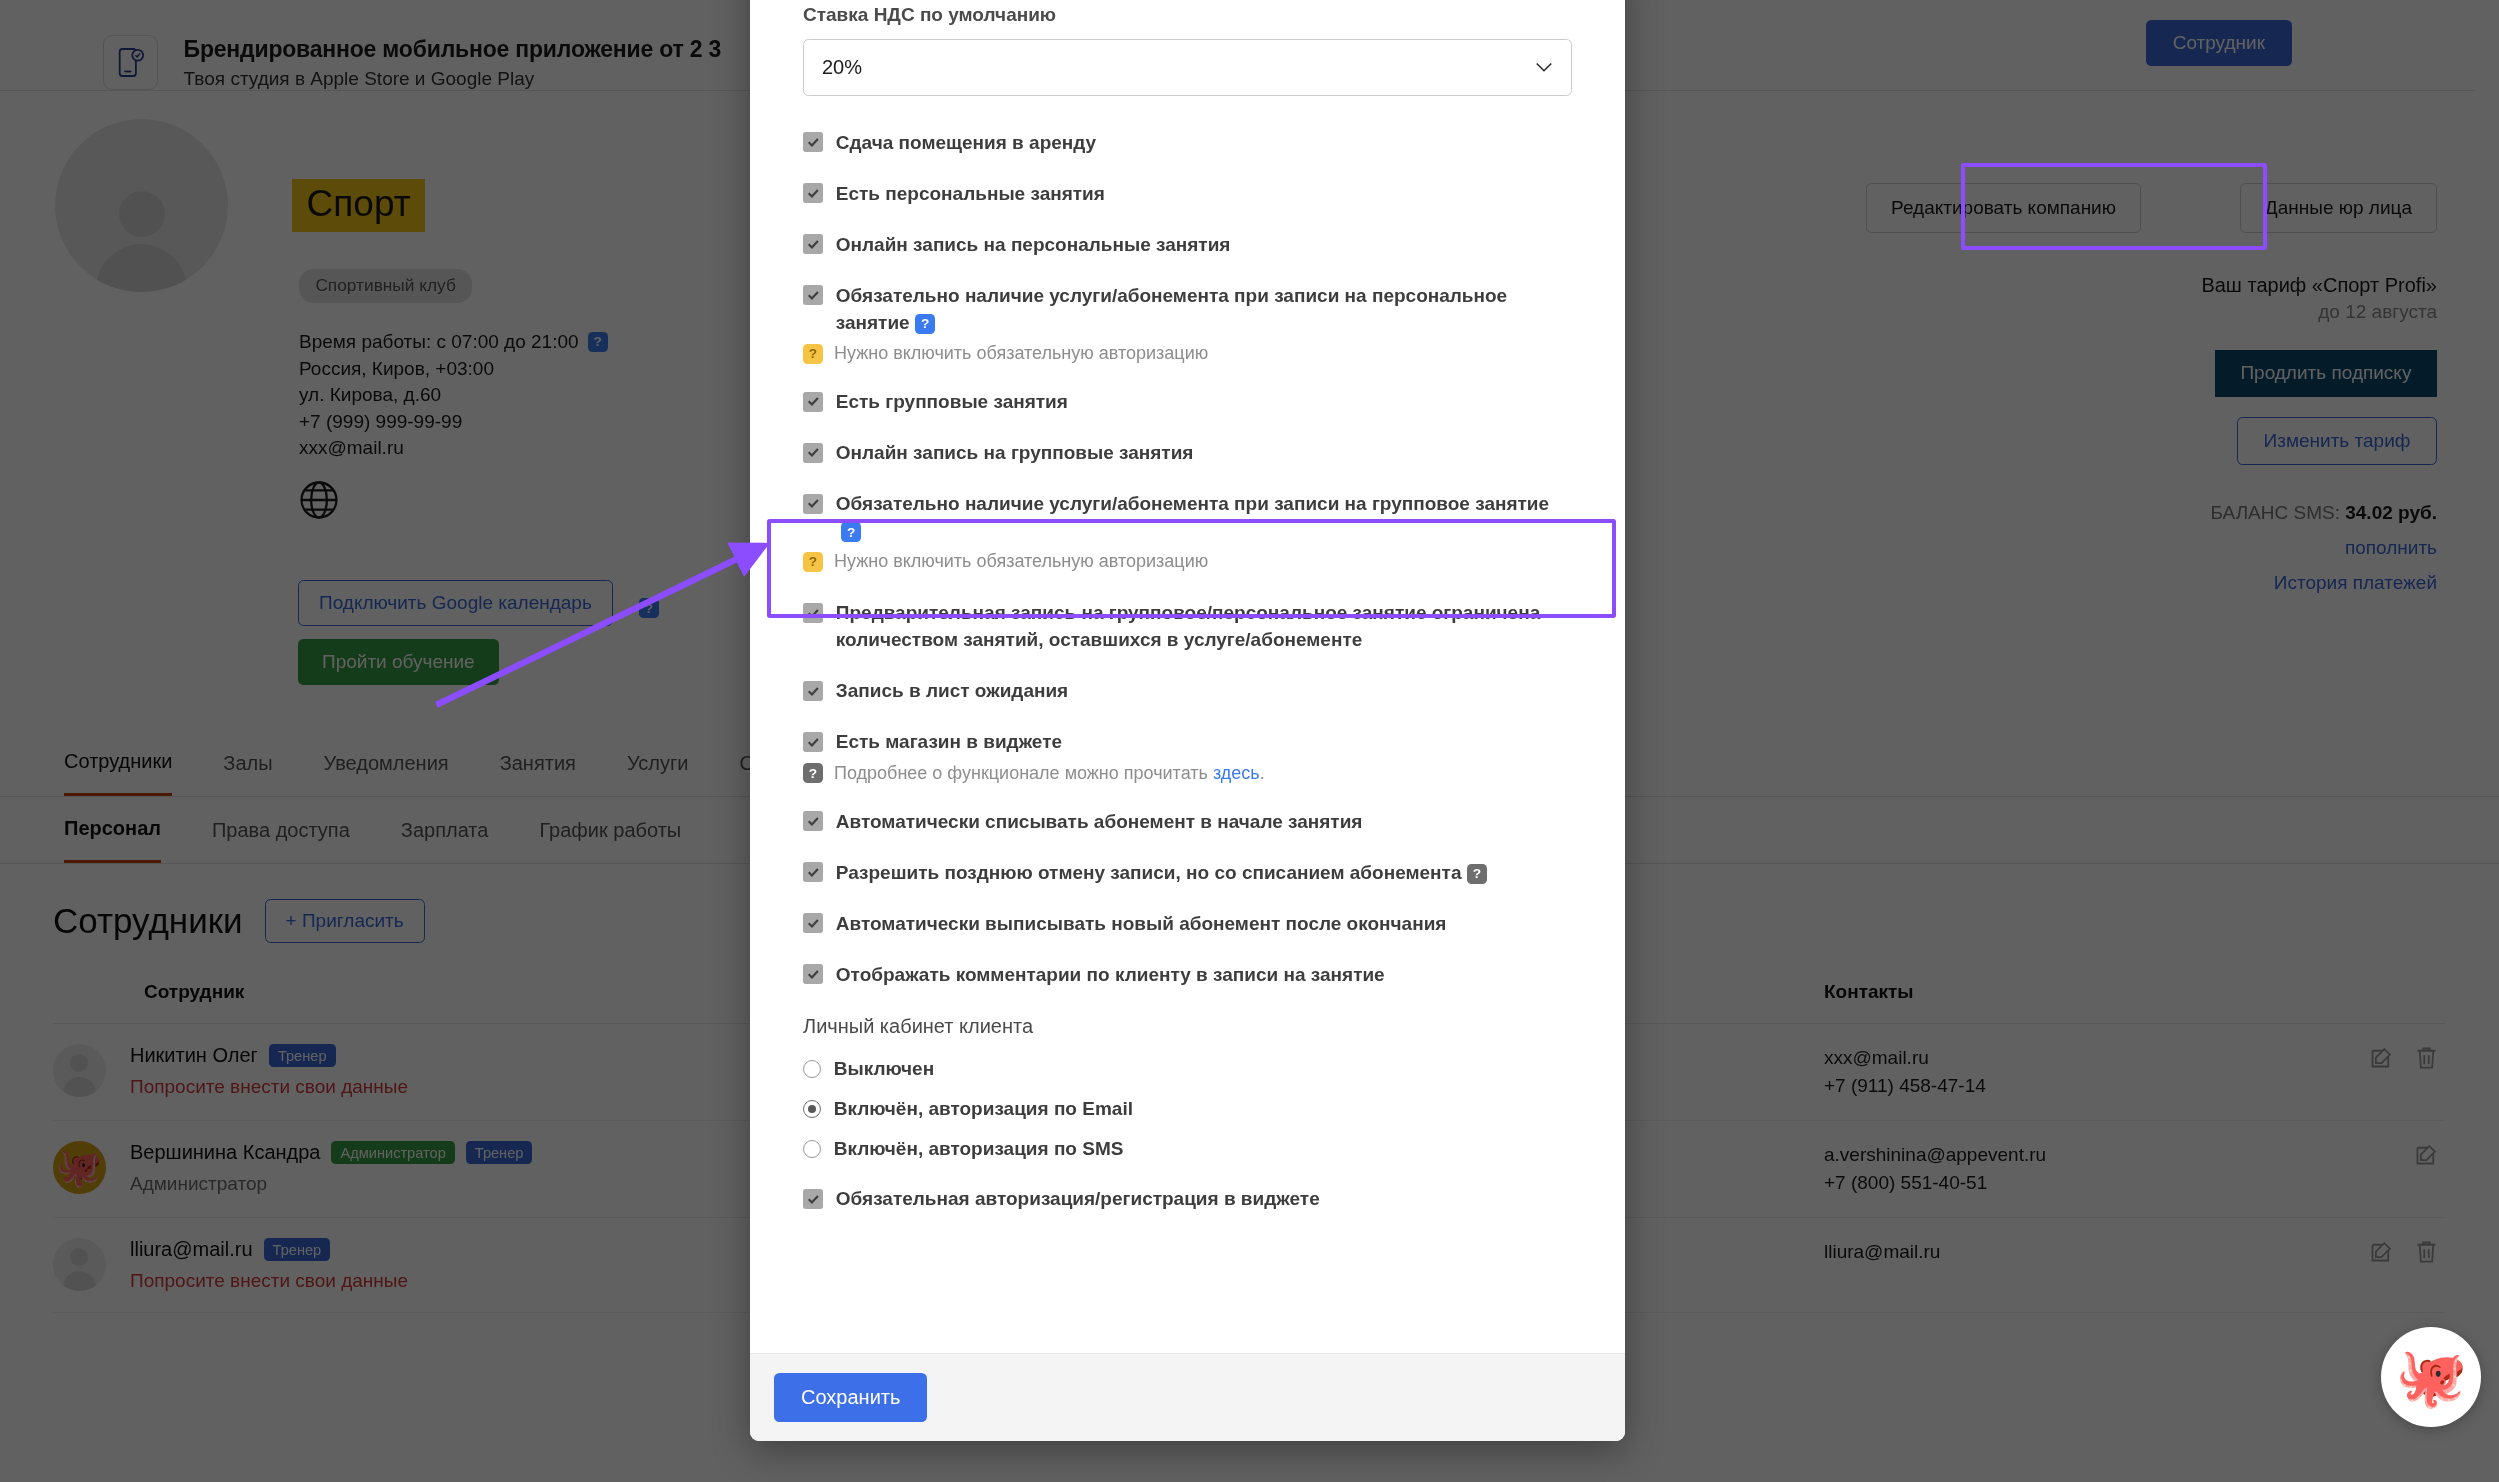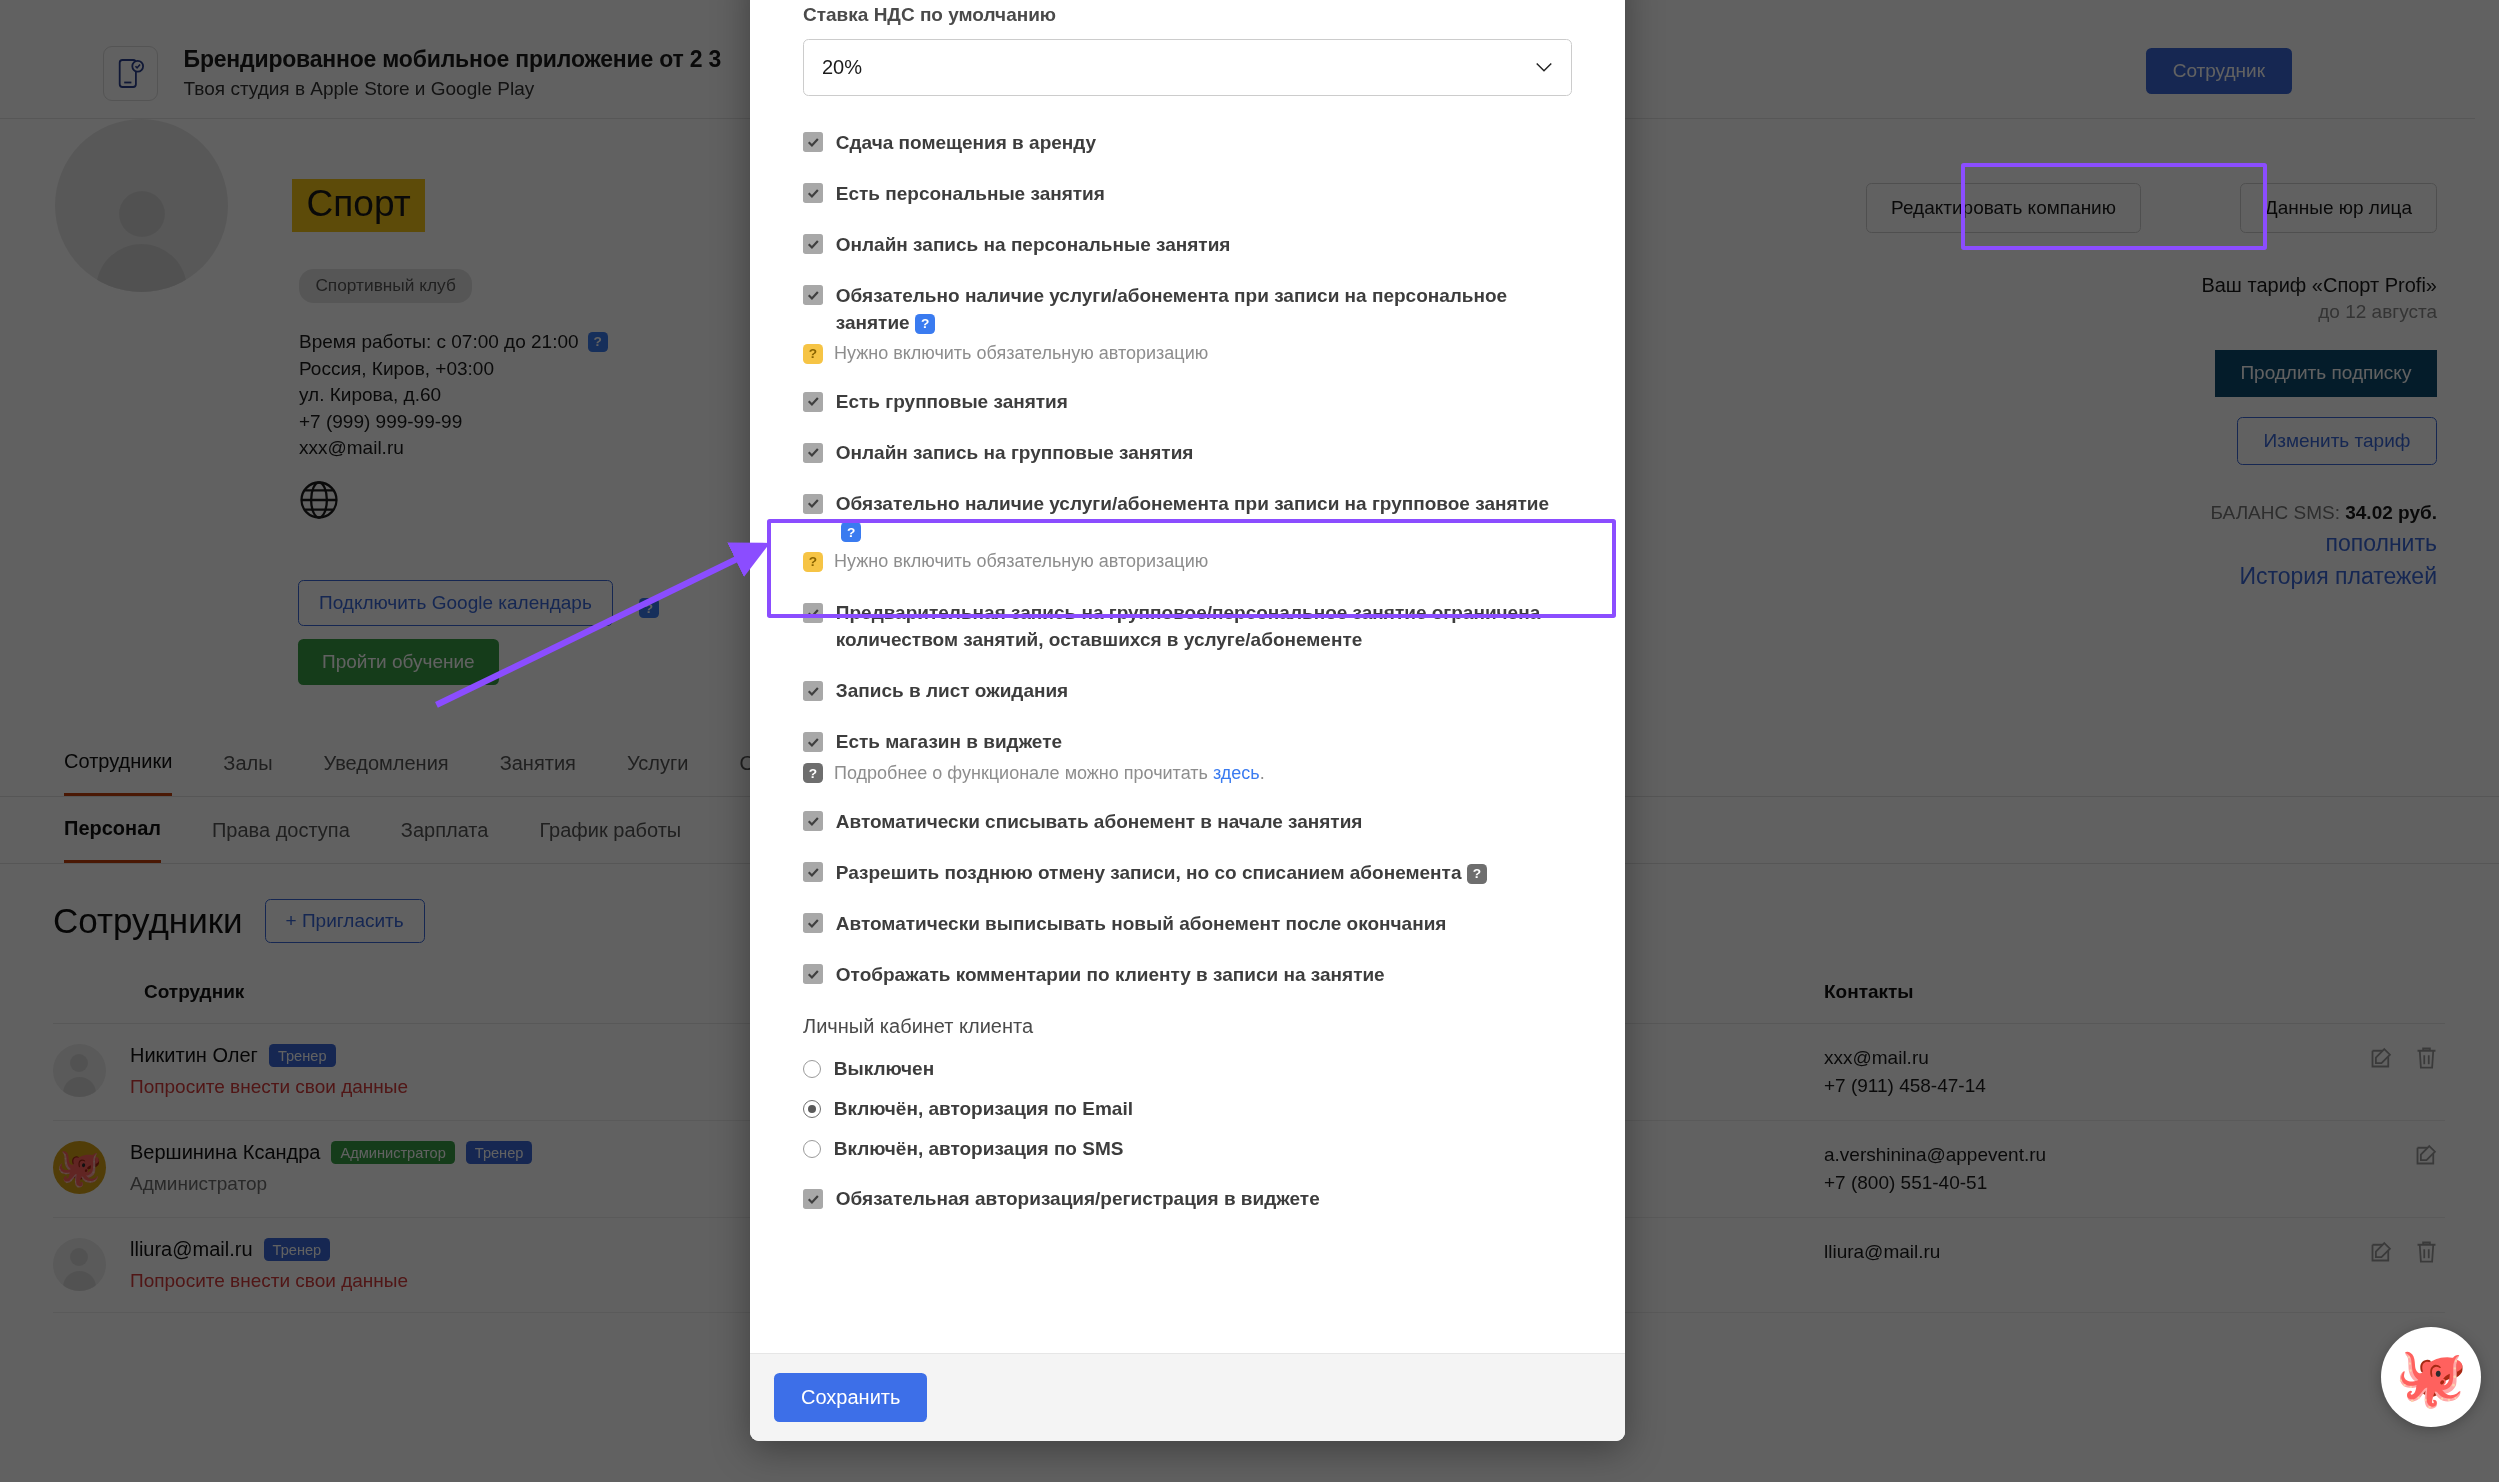--- a/index.html
+++ b/index.html
@@ -18,21 +18,21 @@
   #dim-overlay {
     position: absolute; inset: 0;
     background: rgba(0,0,0,0.62);
     z-index: 40;
   }
 
   
   .promo {
     position: absolute; left: 0; top: 0; width: 2475px; height: 91px;
     border-bottom: 0.9px solid #e4e4e4;
-    display: flex; align-items: center; margin-top: 28px;
+    display: flex; align-items: flex-end;
   }
   .promo-icon {
     width: 55px; height: 55px; margin-left: 103px;
     border: 0.9px solid #dcdcdc; border-radius: 9px;
     display: flex; align-items: center; justify-content: center;
   }
   .promo-texts { margin-left: 25.6px; }
   .promo-title { font-size: 23px; font-weight: bold; color: #1b1b1b; letter-spacing: -0.2px; }
   .promo-sub { font-size: 19px; color: #333; margin-top: 5.5px; }
   .promo-btn {
@@ -135,21 +135,21 @@
     font-size: 19px; padding: 12.8px 25.6px; border-radius: 0;
     font-family: inherit; cursor: pointer;
   }
   .btn-change-tariff {
     margin-top: 20px; background: #fff; color: #3a68d8; border: 0.9px solid #3a68d8;
     font-size: 19px; padding: 12px 25.6px; border-radius: 5.5px;
     font-family: inherit; cursor: pointer; margin-left: 48px;
   }
   .sms-balance { margin-top: 37px; font-size: 19px; color: #777; }
   .sms-balance b { color: #1a1a1a; font-weight: bold; text-align: center; }
-  .link-small { display: block; margin-top: 6px; font-size: 23px; color: #3a68d8; cursor: pointer; }
+  .link-small { display: block; margin-top: 13px; font-size: 19px; color: #3a68d8; cursor: pointer; }
 
   
   .tabs-primary {
     position: absolute; left: 0; top: 730px; width: 2500px; height: 67px;
     border-bottom: 0.9px solid #e2e2e2;
     display: flex; align-items: center; padding-left: 64px; gap: 51px;
   }
   .tab-p { font-size: 20px; color: #555; cursor: pointer; padding-bottom: 20px; padding-top: 20px; }
   .tab-p.active { color: #111; border-bottom: 3.7px solid #c2410c; }
 

